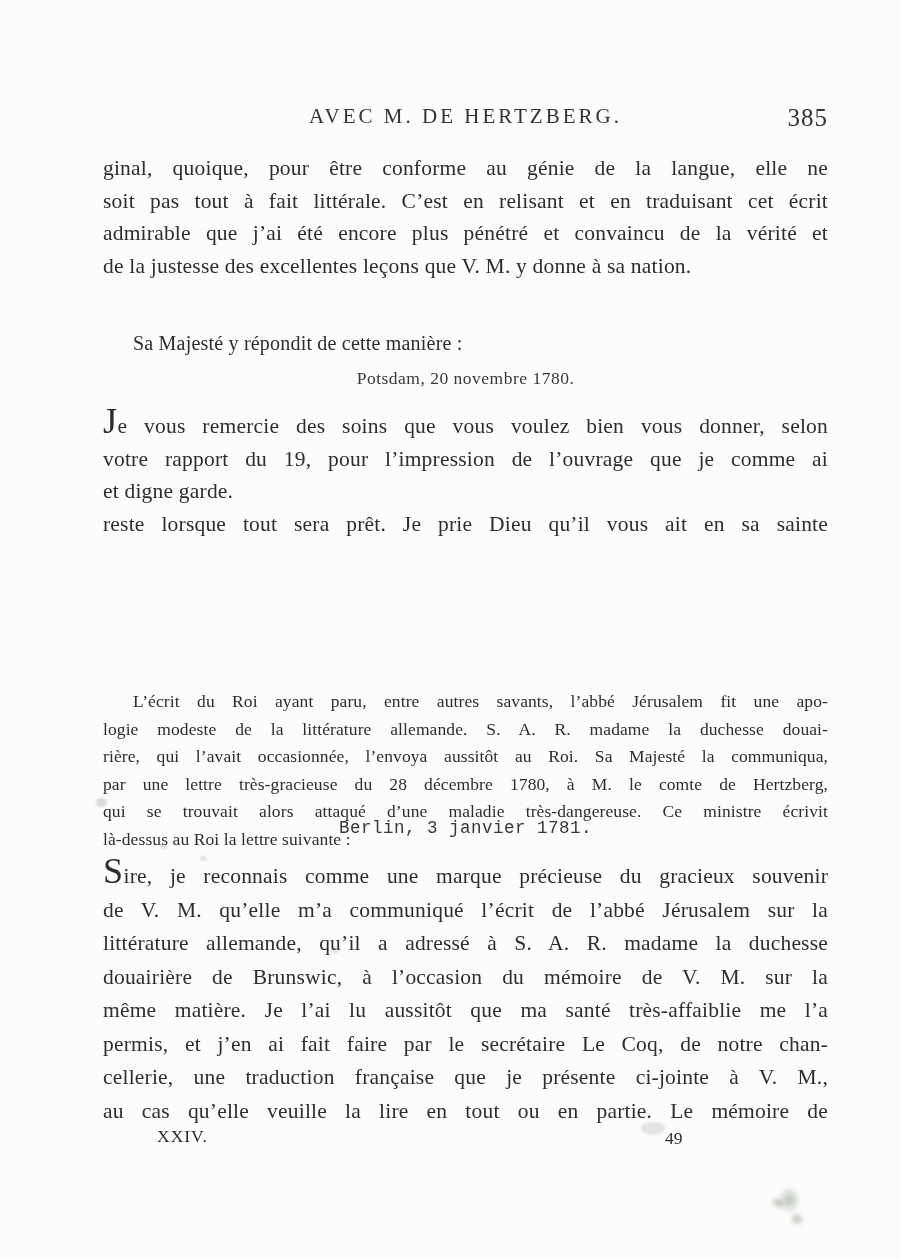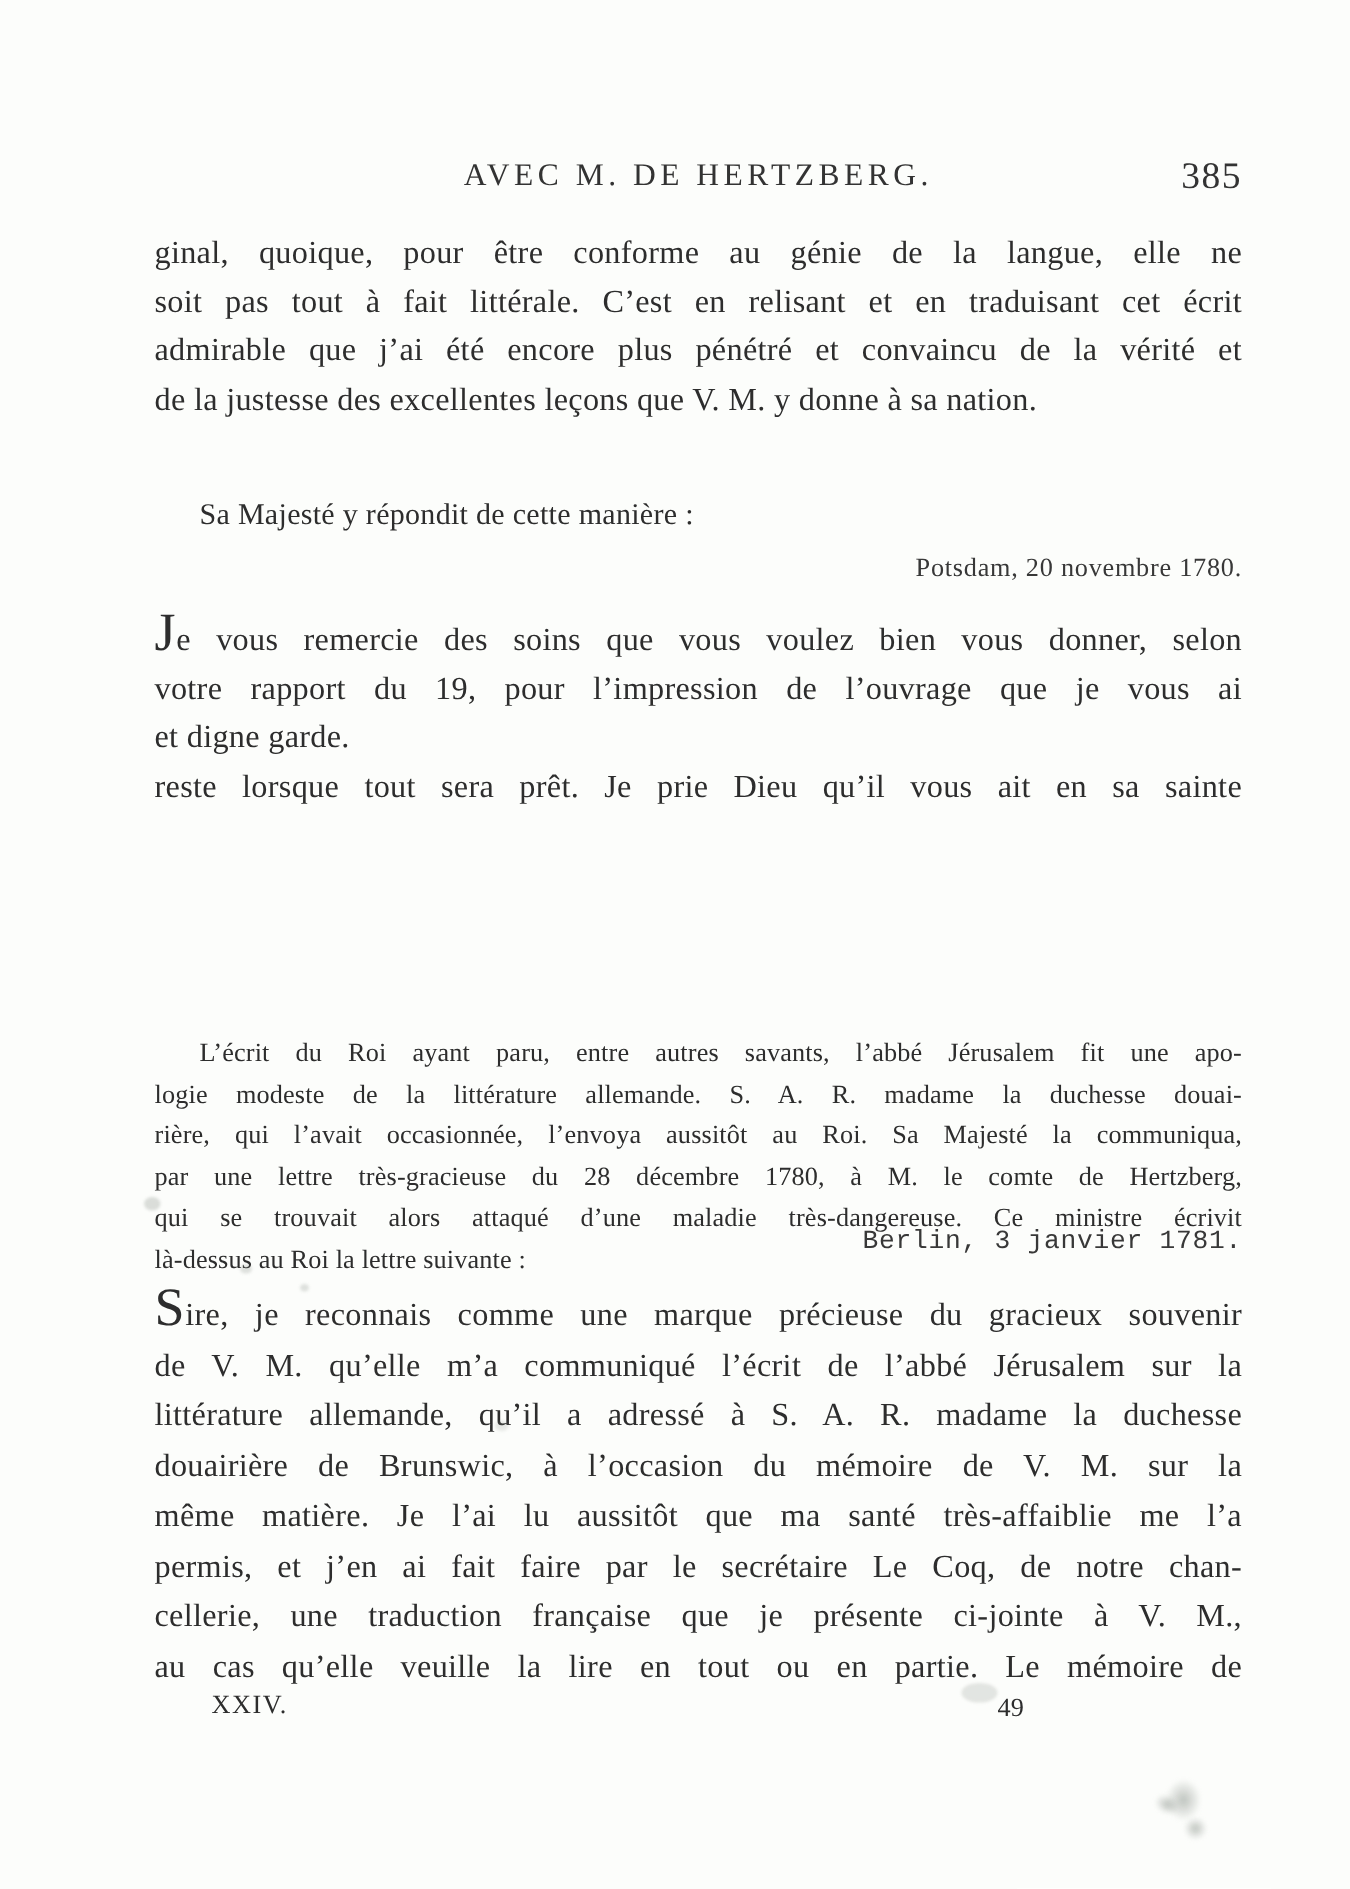--- a/index.html
+++ b/index.html
@@ -41,21 +41,21 @@
   .tline { text-align: justify; text-align-last: justify; white-space: normal; }
   .tline.tlast { text-align-last: left; }
   .justify-all .tline.tlast { text-align-last: justify; }
   .indent-first .tline:first-child { text-indent: 30px; }
 
   .para1 { top: 152px; }
 
   .intro { top: 327px; font-size: 20px; font-family: Liberation Serif, serif; }
 
   .dateline {
-    text-align: right;
+    text-align: center;
     padding-right: 50px;
     font-size: 17.5px;
     letter-spacing: 0.5px;
     color: #383838;
   }
   .date1 { top: 368px; }
   .date2 { top: 818px; font-family: Liberation Mono, monospace; }
 
   .letter1 { top: 410px; }
   .letter2 { top: 860px; line-height: 33.5px; }
@@ -63,21 +63,21 @@
   .dropcap {
     font-size: 36px;
     line-height: 0;
     letter-spacing: 0.5px;
   }
 
   .narrative { top: 640px; font-size: 17.5px; line-height: 27.6px; letter-spacing: 0.1px; margin-top: 48px; }
 
   
   .footer { top: 1126px; height: 24px; font-size: 17.5px; }
-  .sig { margin-left: 38px; letter-spacing: 1px; }
+  .sig { margin-left: 54px; letter-spacing: 1px; }
   .sheetnum { position: absolute; left: 562px; top: 2px; }
 
   
   .ink-blot {
     position: absolute;
     left: 766px;
     top: 1174px;
     width: 46px;
     height: 58px;
     pointer-events: none;
@@ -121,21 +121,21 @@
     </div>
 
   <div class="col block intro indent-first">
     <div class="tline tlast" style="text-indent:30px">Sa Majesté y répondit de cette manière :</div>
   </div>
 
   <div class="col dateline date1">Potsdam, 20 novembre 1780.</div>
 
   <div class="col block letter1">
       <div class="tline"><span class="dropcap">J</span>e vous  remercie des soins que vous voulez bien vous donner, selon</div>
-      <div class="tline">votre rapport du 19, pour l’impression de l’ouvrage que je vous ai</div>
+      <div class="tline">votre rapport du 19, pour l’impression de l’ouvrage que je comme ai</div>
       <div class="tline tlast">et digne garde.</div>
       <div class="tline">reste lorsque tout sera prêt.  Je prie Dieu qu’il vous ait en sa sainte</div>
     </div>
 
   <div class="col block narrative indent-first">
       <div class="tline">L’écrit du Roi ayant paru,  entre autres savants,  l’abbé Jérusalem fit une apo-</div>
       <div class="tline">logie modeste de la littérature allemande.  S. A. R. madame la duchesse douai-</div>
       <div class="tline">rière, qui l’avait occasionnée, l’envoya aussitôt au Roi.  Sa Majesté la communiqua,</div>
       <div class="tline">par une lettre très-gracieuse du 28 décembre 1780, à M. le comte de Hertzberg,</div>
       <div class="tline">qui se trouvait alors attaqué d’une maladie très-dangereuse.  Ce ministre écrivit</div>

